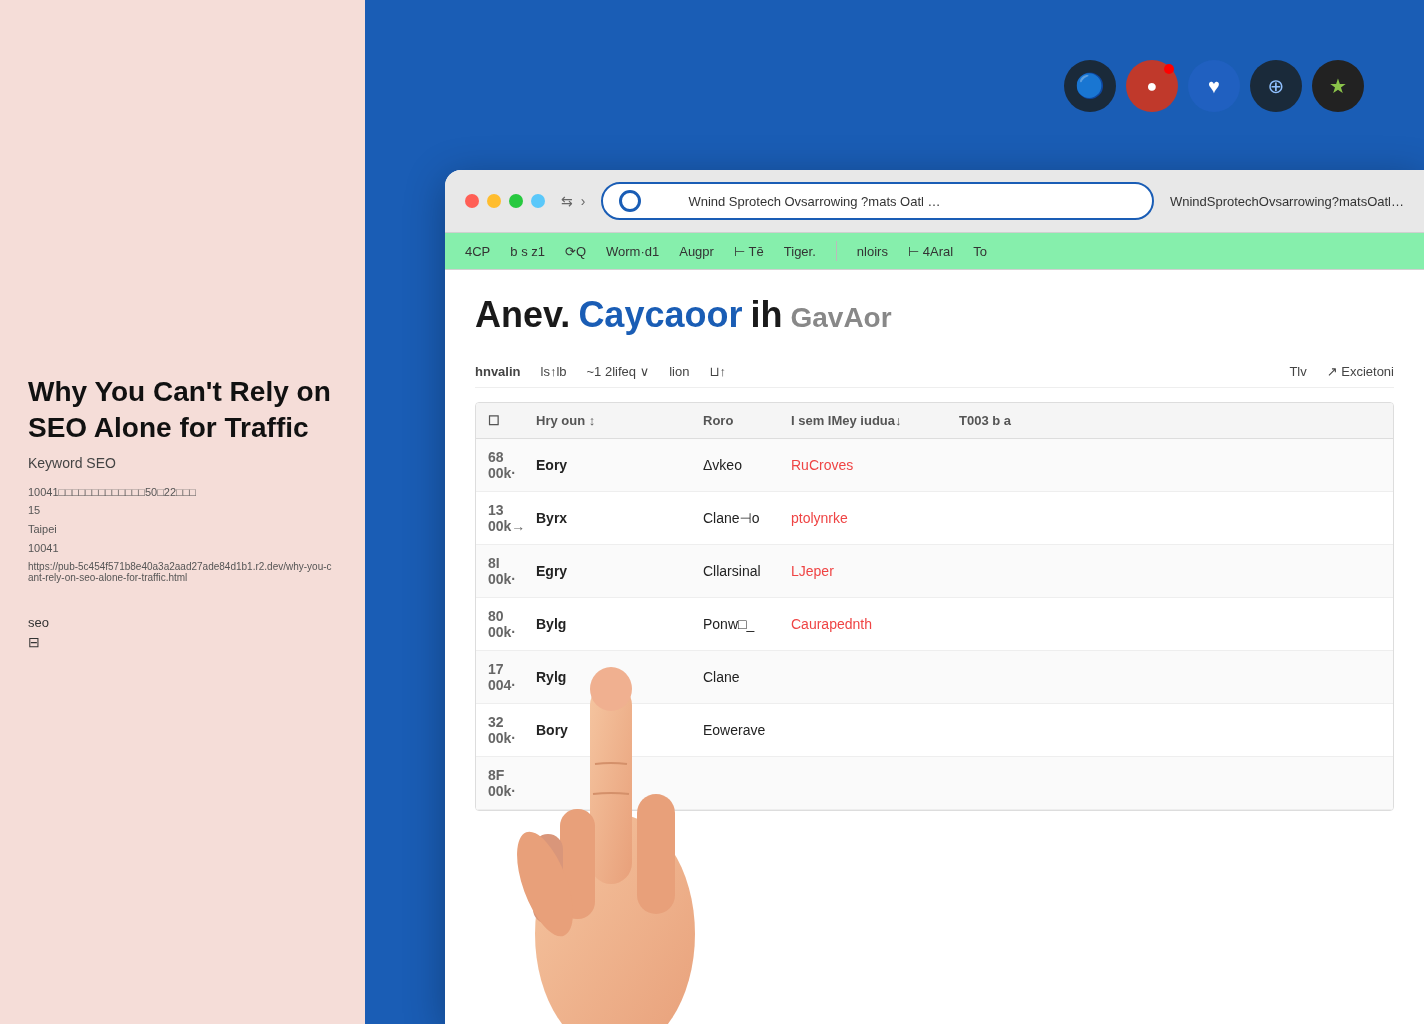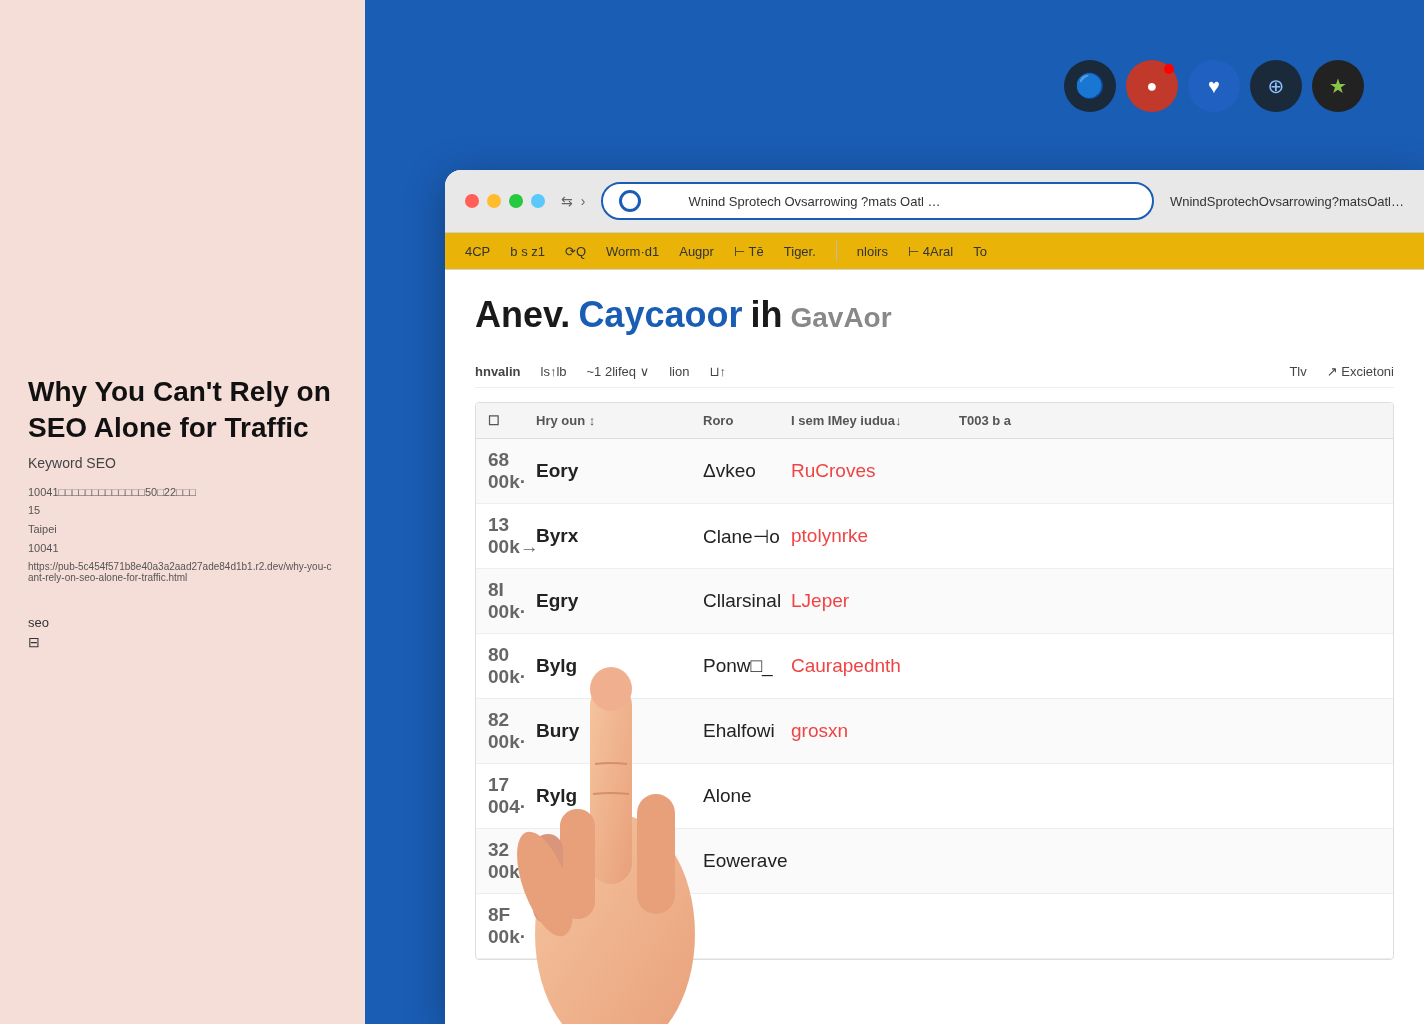--- a/index.html
+++ b/index.html
@@ -161,21 +161,21 @@
     .browser-bookmarks {
       display: flex;
       gap: 0;
       align-items: center;
       font-size: 13px;
       color: #333;
     }
 
     
     .browser-toolbar {
-      background: #eab308;
+      background: #86efac;
       padding: 8px 20px;
       display: flex;
       align-items: center;
       gap: 20px;
       border-bottom: 1px solid #d0d0d0;
       font-size: 13px;
       color: #333;
     }
     .toolbar-item {
       cursor: pointer;
@@ -225,21 +225,21 @@
       font-size: 13px;
       color: #555;
       font-weight: 600;
     }
     .table-row {
       display: grid;
       grid-template-columns: 40px 1fr 80px 160px 80px 50px 80px 80px 100px;
       padding: 10px 12px;
       gap: 8px;
       border-bottom: 1px solid #eee;
-      font-size: 19px;
+      font-size: 14px;
       color: #222;
       align-items: center;
     }
     .table-row:nth-child(even) { background: #fafafa; }
     .col-rank { color: #666; font-weight: 700; }
     .col-keyword { font-weight: 600; }
     .col-desc { color: #ef4444; }
 
     
     .hand-svg {
@@ -407,36 +407,25 @@
           <span class="col-keyword">Bylg</span>
           <span>Ponw□_</span>
           <span class="col-desc">Caurapednth</span>
           <span></span>
           <span></span>
           <span></span>
           <span></span>
           <span></span>
         </div>
 
-        <div class="table-row">
-          <span class="col-rank">82 00k·</span>
-          <span class="col-keyword">Bury</span>
-          <span>Ehalfowi</span>
-          <span class="col-desc">grosxn</span>
-          <span></span>
-          <span></span>
-          <span></span>
-          <span></span>
-          <span></span>
-        </div>
 
         <div class="table-row">
           <span class="col-rank">17 004·</span>
           <span class="col-keyword">Rylg</span>
-          <span>Alone</span>
+          <span>Clane</span>
           <span class="col-desc"></span>
           <span></span>
           <span></span>
           <span></span>
           <span></span>
           <span></span>
         </div>
 
         <div class="table-row">
           <span class="col-rank">32 00k·</span>

